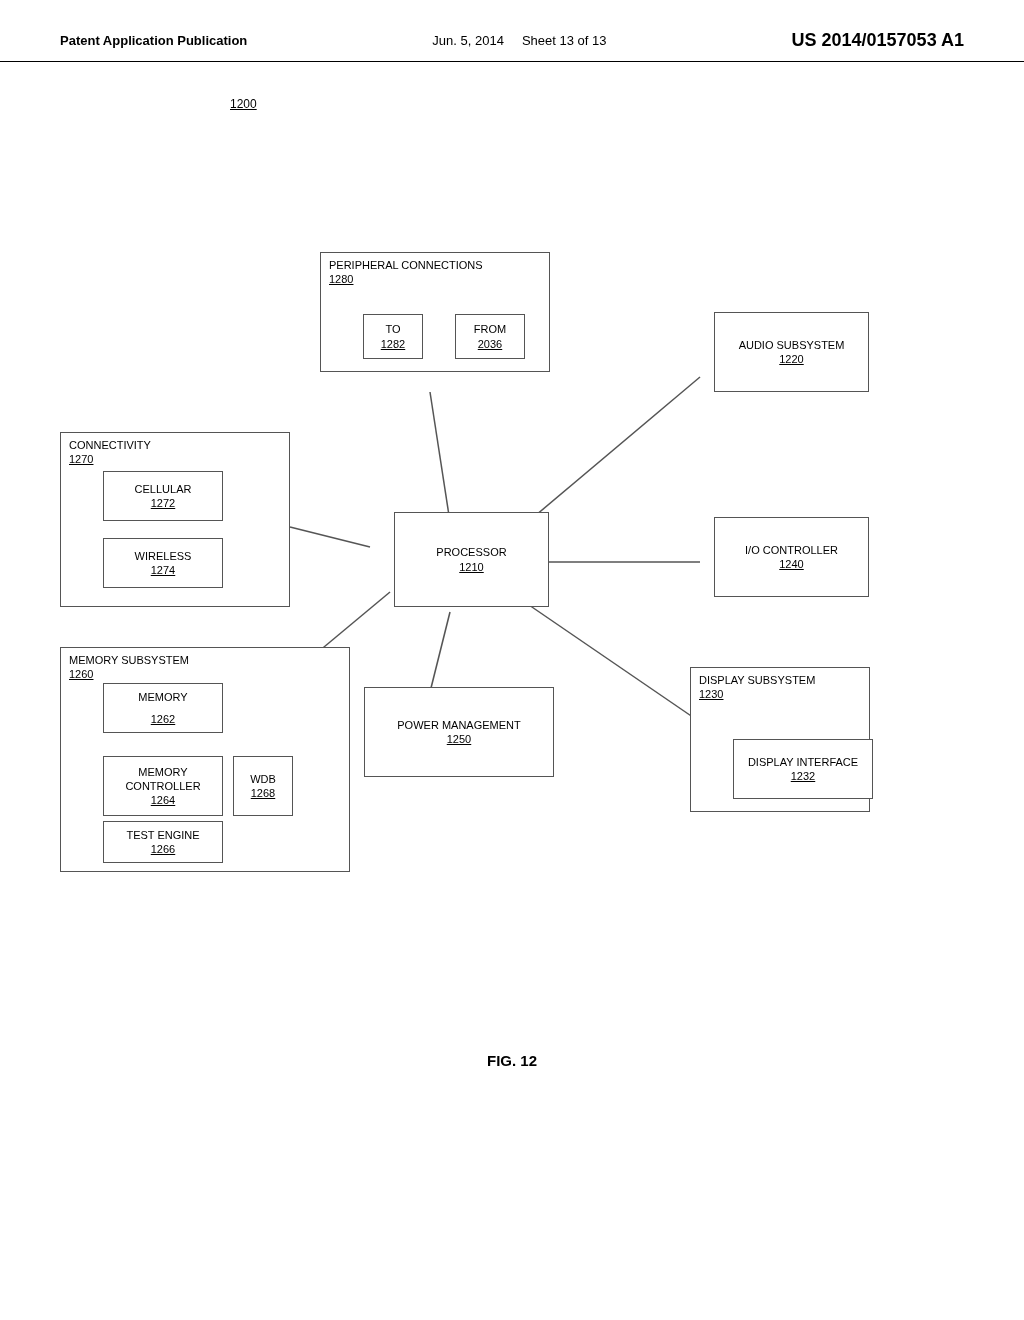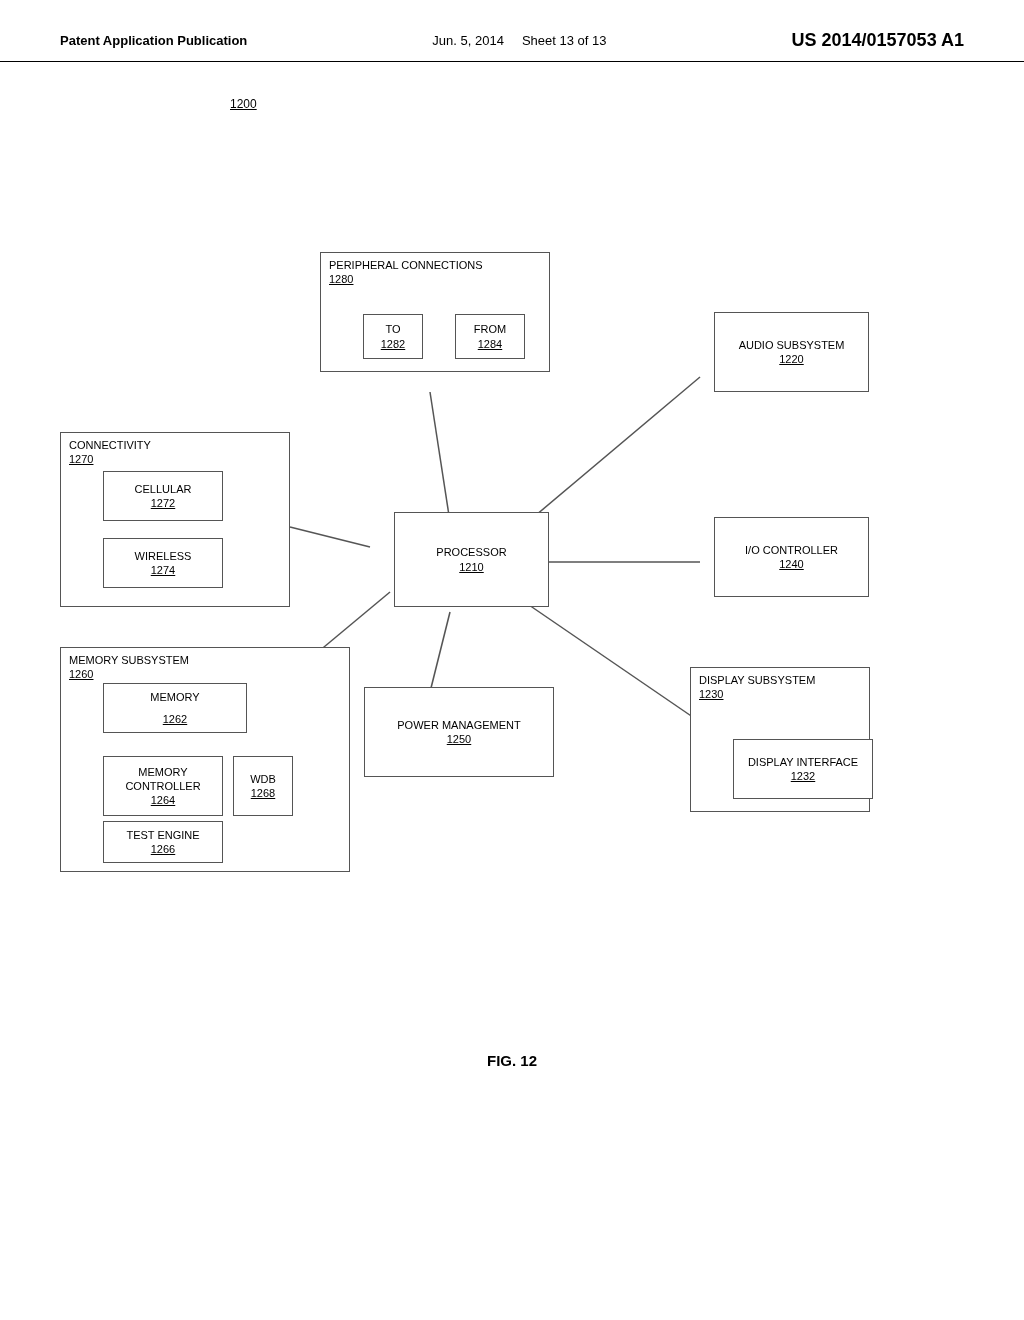--- a/index.html
+++ b/index.html
@@ -155,21 +155,21 @@
         <span style="font-size:11px; text-decoration:underline;">1280</span>
       </div>
 
       <div style="position:absolute; bottom:12px; left:18px; display:flex; gap:8px;">
         <div class="box" style="width:60px; height:45px; position:static;">
           <span class="box-title">TO</span>
           <span class="box-num">1282</span>
         </div>
         <div class="box" style="width:70px; height:45px; position:static;">
           <span class="box-title">FROM</span>
-          <span class="box-num">1284</span>
+          <span class="box-num">2036</span>
         </div>
       </div>
     </div>
 
     <div class="box" style="left:690px; top:230px; width:155px; height:80px;">
       <span class="box-title">AUDIO SUBSYSTEM</span>
       <span class="box-num">1220</span>
     </div>
 
     <div class="box" style="left:690px; top:435px; width:155px; height:80px;">
@@ -210,21 +210,21 @@
         <span class="box-num">1274</span>
       </div>
     </div>
 
     <div class="outer-box" style="left:60px; top:565px; width:290px; height:225px;">
       <div class="outer-label">
         <span style="font-size:11px; text-transform:uppercase;">MEMORY SUBSYSTEM</span><br>
         <span style="font-size:11px; text-decoration:underline;">1260</span>
       </div>
 
-      <div class="box" style="position:absolute; top:35px; left:18px; width:144px; height:50px;gap:7px;">
+      <div class="box" style="position:absolute; top:35px; left:18px; width:120px; height:50px;gap:7px;">
         <span class="box-title">MEMORY</span>
         <span class="box-num">1262</span>
       </div>
 
       <div class="box" style="position:absolute; bottom:55px; left:18px; width:120px; height:60px;">
         <span class="box-title">MEMORY CONTROLLER</span>
         <span class="box-num">1264</span>
       </div>
 
       <div class="box" style="position:absolute; bottom:55px; left:148px; width:60px; height:60px;">

